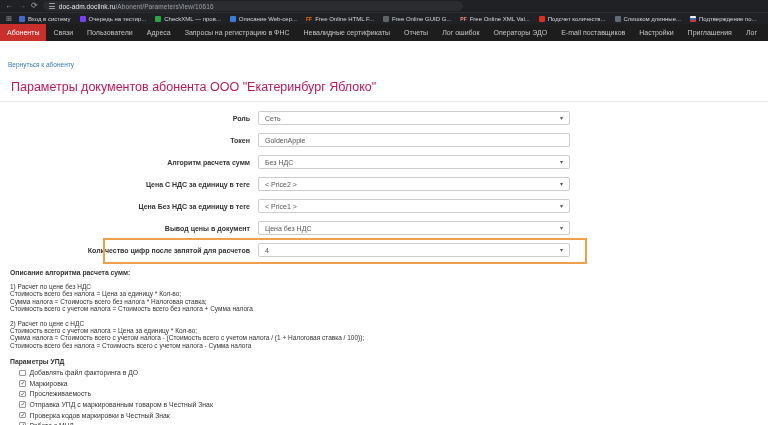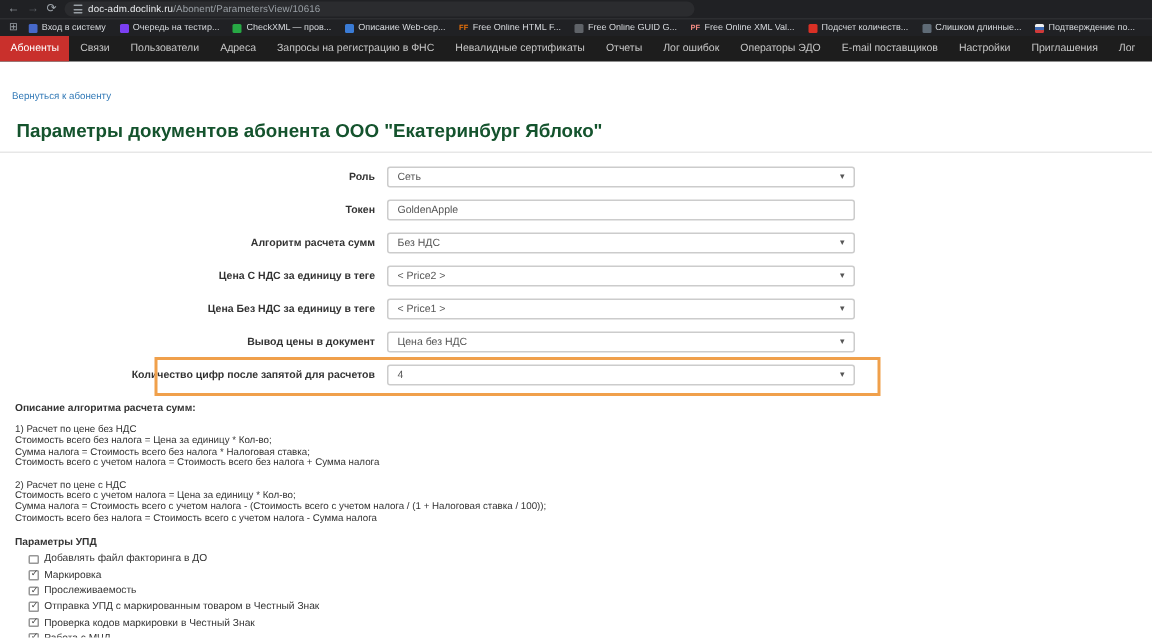--- a/index.html
+++ b/index.html
@@ -36,21 +36,21 @@
               white-space:nowrap; cursor:pointer; }
   .nav-item.active { background:#c9302c; color:#fff; position:relative; }
   .nav-item.active::after { content:""; position:absolute; left:50%; top:100%;
               transform:translateX(-50%); border:3px solid transparent; border-top-color:#c9302c; }
 
   
   .content { padding-top:12px; }
   .backlink { display:inline-block; margin-left:8px; color:#337ab7; font-size:6.5px;
               text-decoration:none; cursor:pointer; }
   .titlewrap { border-bottom:1px solid #e7e7e7; padding-bottom:7px; margin-top:9px; }
-  .title { margin-left:11px; font-size:12.5px; font-weight:700; color:#14532d; }
+  .title { margin-left:11px; font-size:12.5px; font-weight:400; color:#be185d; }
 
   
   .form { margin-top:5px; }
   .frow { position:relative; display:flex; align-items:center; height:22px; }
   .flbl { width:250px; flex:none; text-align:right; font-size:7px; font-weight:700; color:#333; }
   .fctrl { margin-left:8px; width:312px; flex:none; }
   .sel, .inp { height:14px; border:1px solid #ccc; border-radius:2px; background:#fff;
                display:flex; align-items:center; padding:0 6px; font-size:7px; color:#555; }
   .sel { justify-content:space-between; cursor:pointer; }
   .chev { font-size:6px; color:#555; line-height:6px; }

